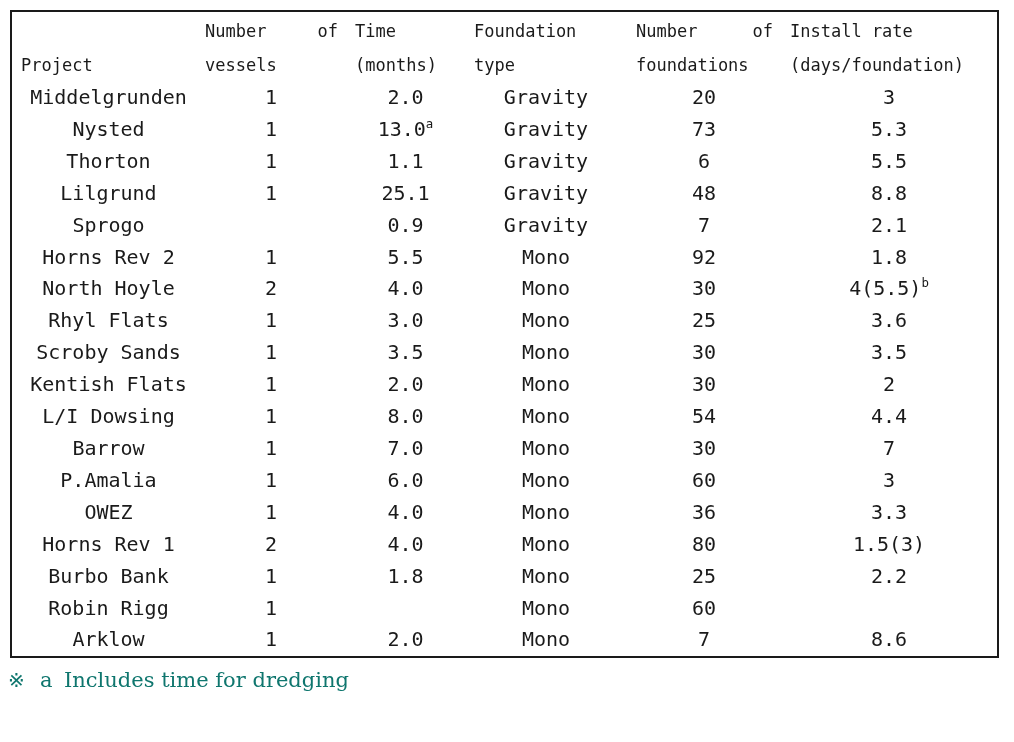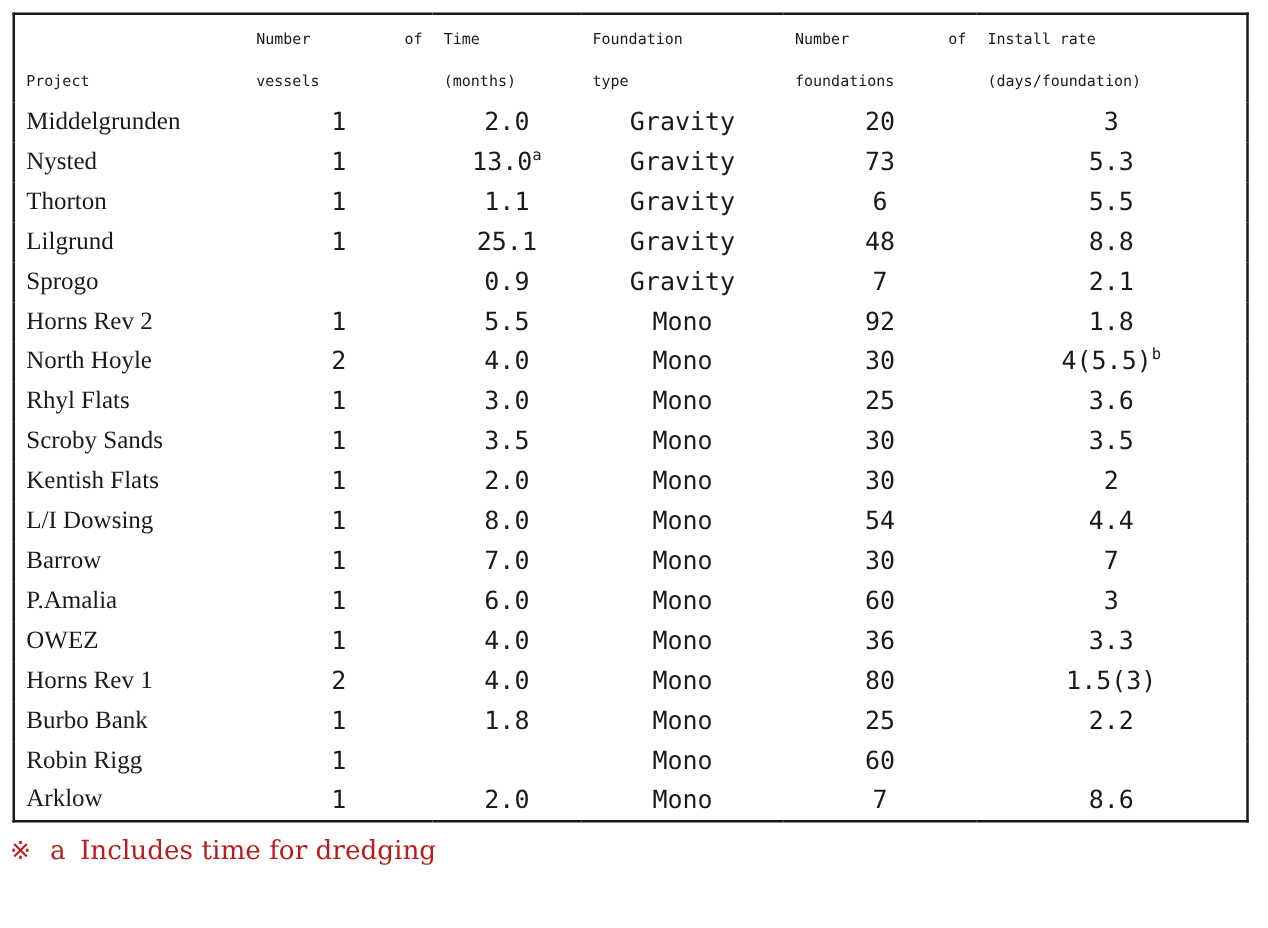--- a/index.html
+++ b/index.html
@@ -54,21 +54,21 @@
   }
 
   thead tr th {
     border-bottom: 2px solid #1a1a1a;
     border-right: 1.5px solid #1a1a1a;
     vertical-align: bottom;
     text-align: left;
     padding: 0;
     height: 70px;
     font-weight: normal;
-    font-size: 12px;
+    font-size: 17px;
     line-height: 34px;
   }
   thead tr th:last-child { border-right: 0; }
 
   tbody tr td {
     border-right: 1.5px solid #1a1a1a;
     text-align: center;
     padding: 0;
     height: 31.9px;
     font-weight: normal;
@@ -100,41 +100,40 @@
   .hd .ln.just {
     display: flex;
     justify-content: space-between;
   }
   .hd.single {
     padding-bottom: 0px;
   }
 
   
   tbody td.project-cell {
-    text-align: left;
+    text-align: center;
     padding-left: 9px;
-    font-family: Liberation Serif, serif;
   }
 
   sup {
     font-size: 0.62em;
     vertical-align: super;
     line-height: 0;
   }
 
   
   .footnotes {
     position: absolute;
     left: 8px;
     top: 662px;
     width: 990px;
     font-family: "DejaVu Serif", "Liberation Serif", serif;
     font-size: 21px;
     line-height: 37px;
-    color: #b91c1c;
+    color: #0f766e;
   }
   .fn-row {
     display: block;
     white-space: nowrap;
   }
   .fn-mark {
     display: inline-block;
     width: 32px;
     font-family: "DejaVu Sans", sans-serif;
     font-size: 20px;

